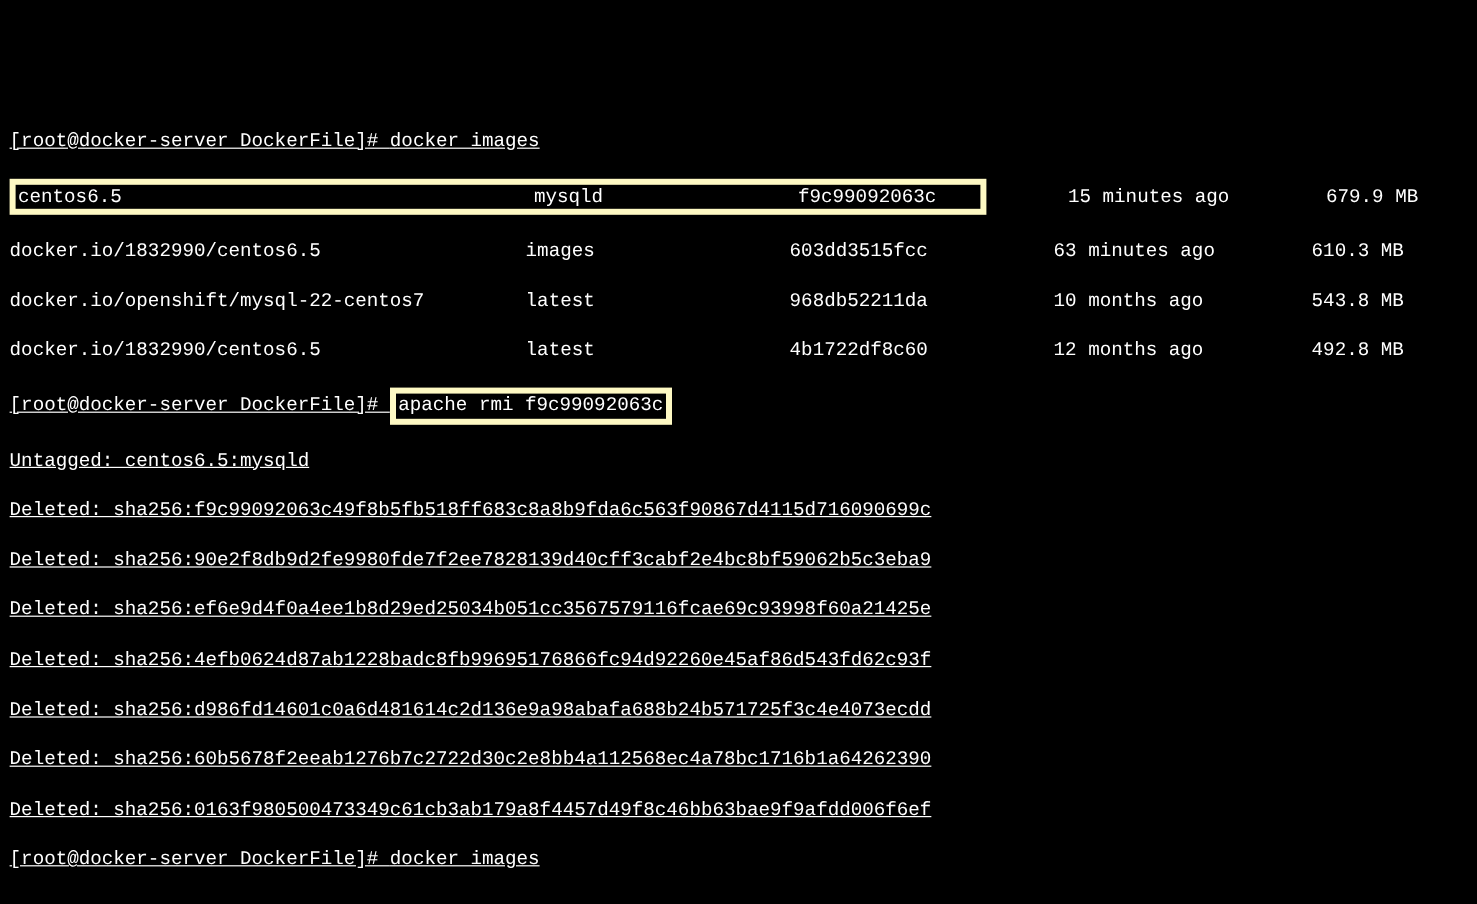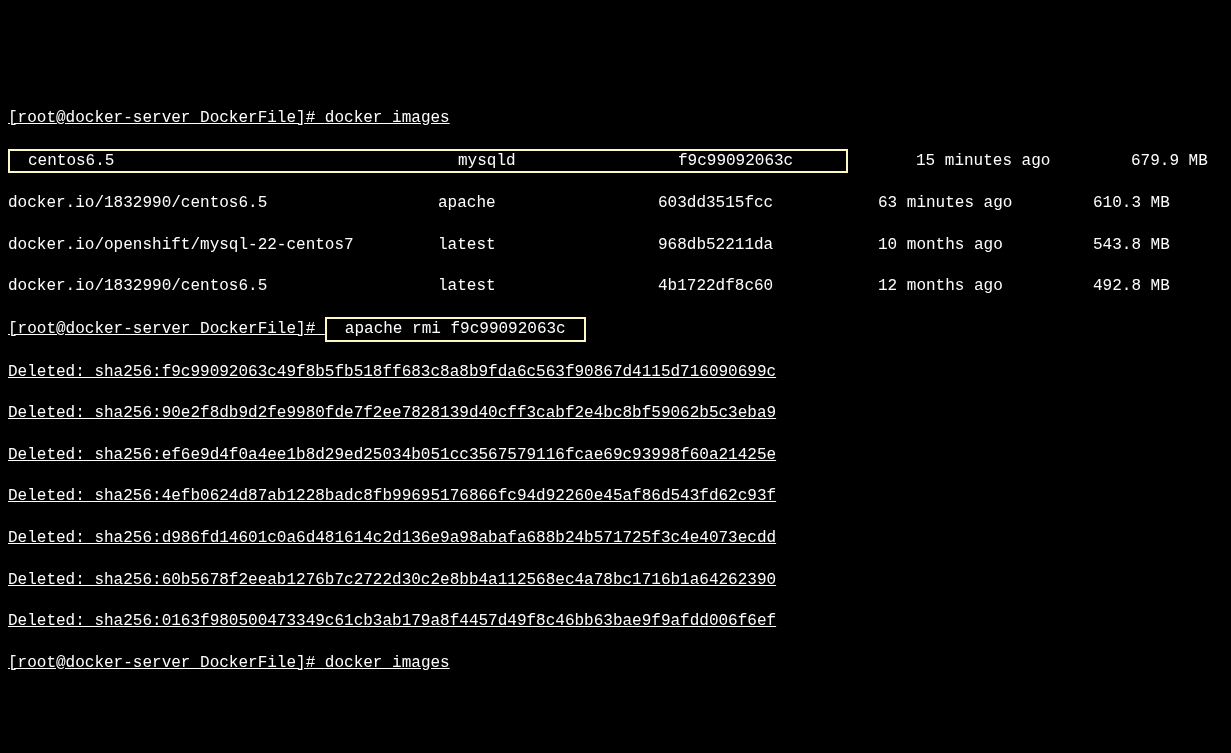--- a/index.html
+++ b/index.html
@@ -7,44 +7,45 @@
       background: #000;
       color: #fff;
       font-family: "Consolas", "Courier New", monospace;
       font-size: 16px;
       line-height: 1.3;
       padding: 4px 8px;
       white-space: pre;
     }
     .line { display: block; text-decoration: underline; }
     .boxed {
-      border: 2px solid #fef9c3;
+      border: 5px solid #fef9c3;
       display: inline-block;
-      padding: 0 18px;
+      padding: 0 2px;
       margin: -1px 0;
     }
     .col-repo { display: inline-block; width: 430px; }
     .col-tag  { display: inline-block; width: 220px; }
     .col-id   { display: inline-block; width: 220px; }
     .col-cr   { display: inline-block; width: 215px; }
     .col-sz   { display: inline-block; }
     .box-row  { display: inline-block; }
   </style>
 </head>
 <body>
 
 
 
 <div>
 <span class="line"><span>[root@docker-server DockerFile]# </span><span>docker images</span></span>
 <span class="line"><span class="boxed box-row"><span class="col-repo">centos6.5</span><span class="col-tag">mysqld</span><span class="col-id" style="width:150px">f9c99092063c</span></span><span style="display:inline-block;width:68px"></span><span class="col-cr">15 minutes ago</span><span class="col-sz">679.9 MB</span></span>
-<span class="line"><span class="col-repo">docker.io/1832990/centos6.5</span><span class="col-tag">apache</span><span class="col-id">603dd3515fcc</span><span class="col-cr">63 minutes ago</span><span class="col-sz">610.3 MB</span></span>
+<span class="line"><span class="col-repo">docker.io/1832990/centos6.5</span><span class="col-tag">images</span><span class="col-id">603dd3515fcc</span><span class="col-cr">63 minutes ago</span><span class="col-sz">610.3 MB</span></span>
 <span class="line"><span class="col-repo">docker.io/openshift/mysql-22-centos7</span><span class="col-tag">latest</span><span class="col-id">968db52211da</span><span class="col-cr">10 months ago</span><span class="col-sz">543.8 MB</span></span>
 <span class="line"><span class="col-repo">docker.io/1832990/centos6.5</span><span class="col-tag">latest</span><span class="col-id">4b1722df8c60</span><span class="col-cr">12 months ago</span><span class="col-sz">492.8 MB</span></span>
 <span class="line"><span>[root@docker-server DockerFile]# </span><span class="boxed"><span>apache rmi f9c99092063c</span></span></span>
+<span class="line">Untagged: centos6.5:mysqld</span>
 <span class="line">Deleted: sha256:f9c99092063c49f8b5fb518ff683c8a8b9fda6c563f90867d4115d716090699c</span>
 <span class="line">Deleted: sha256:90e2f8db9d2fe9980fde7f2ee7828139d40cff3cabf2e4bc8bf59062b5c3eba9</span>
 <span class="line">Deleted: sha256:ef6e9d4f0a4ee1b8d29ed25034b051cc3567579116fcae69c93998f60a21425e</span>
 <span class="line">Deleted: sha256:4efb0624d87ab1228badc8fb99695176866fc94d92260e45af86d543fd62c93f</span>
 <span class="line">Deleted: sha256:d986fd14601c0a6d481614c2d136e9a98abafa688b24b571725f3c4e4073ecdd</span>
 <span class="line">Deleted: sha256:60b5678f2eeab1276b7c2722d30c2e8bb4a112568ec4a78bc1716b1a64262390</span>
 <span class="line">Deleted: sha256:0163f980500473349c61cb3ab179a8f4457d49f8c46bb63bae9f9afdd006f6ef</span>
 <span class="line"><span>[root@docker-server DockerFile]# </span><span>docker images</span></span>
 
 

